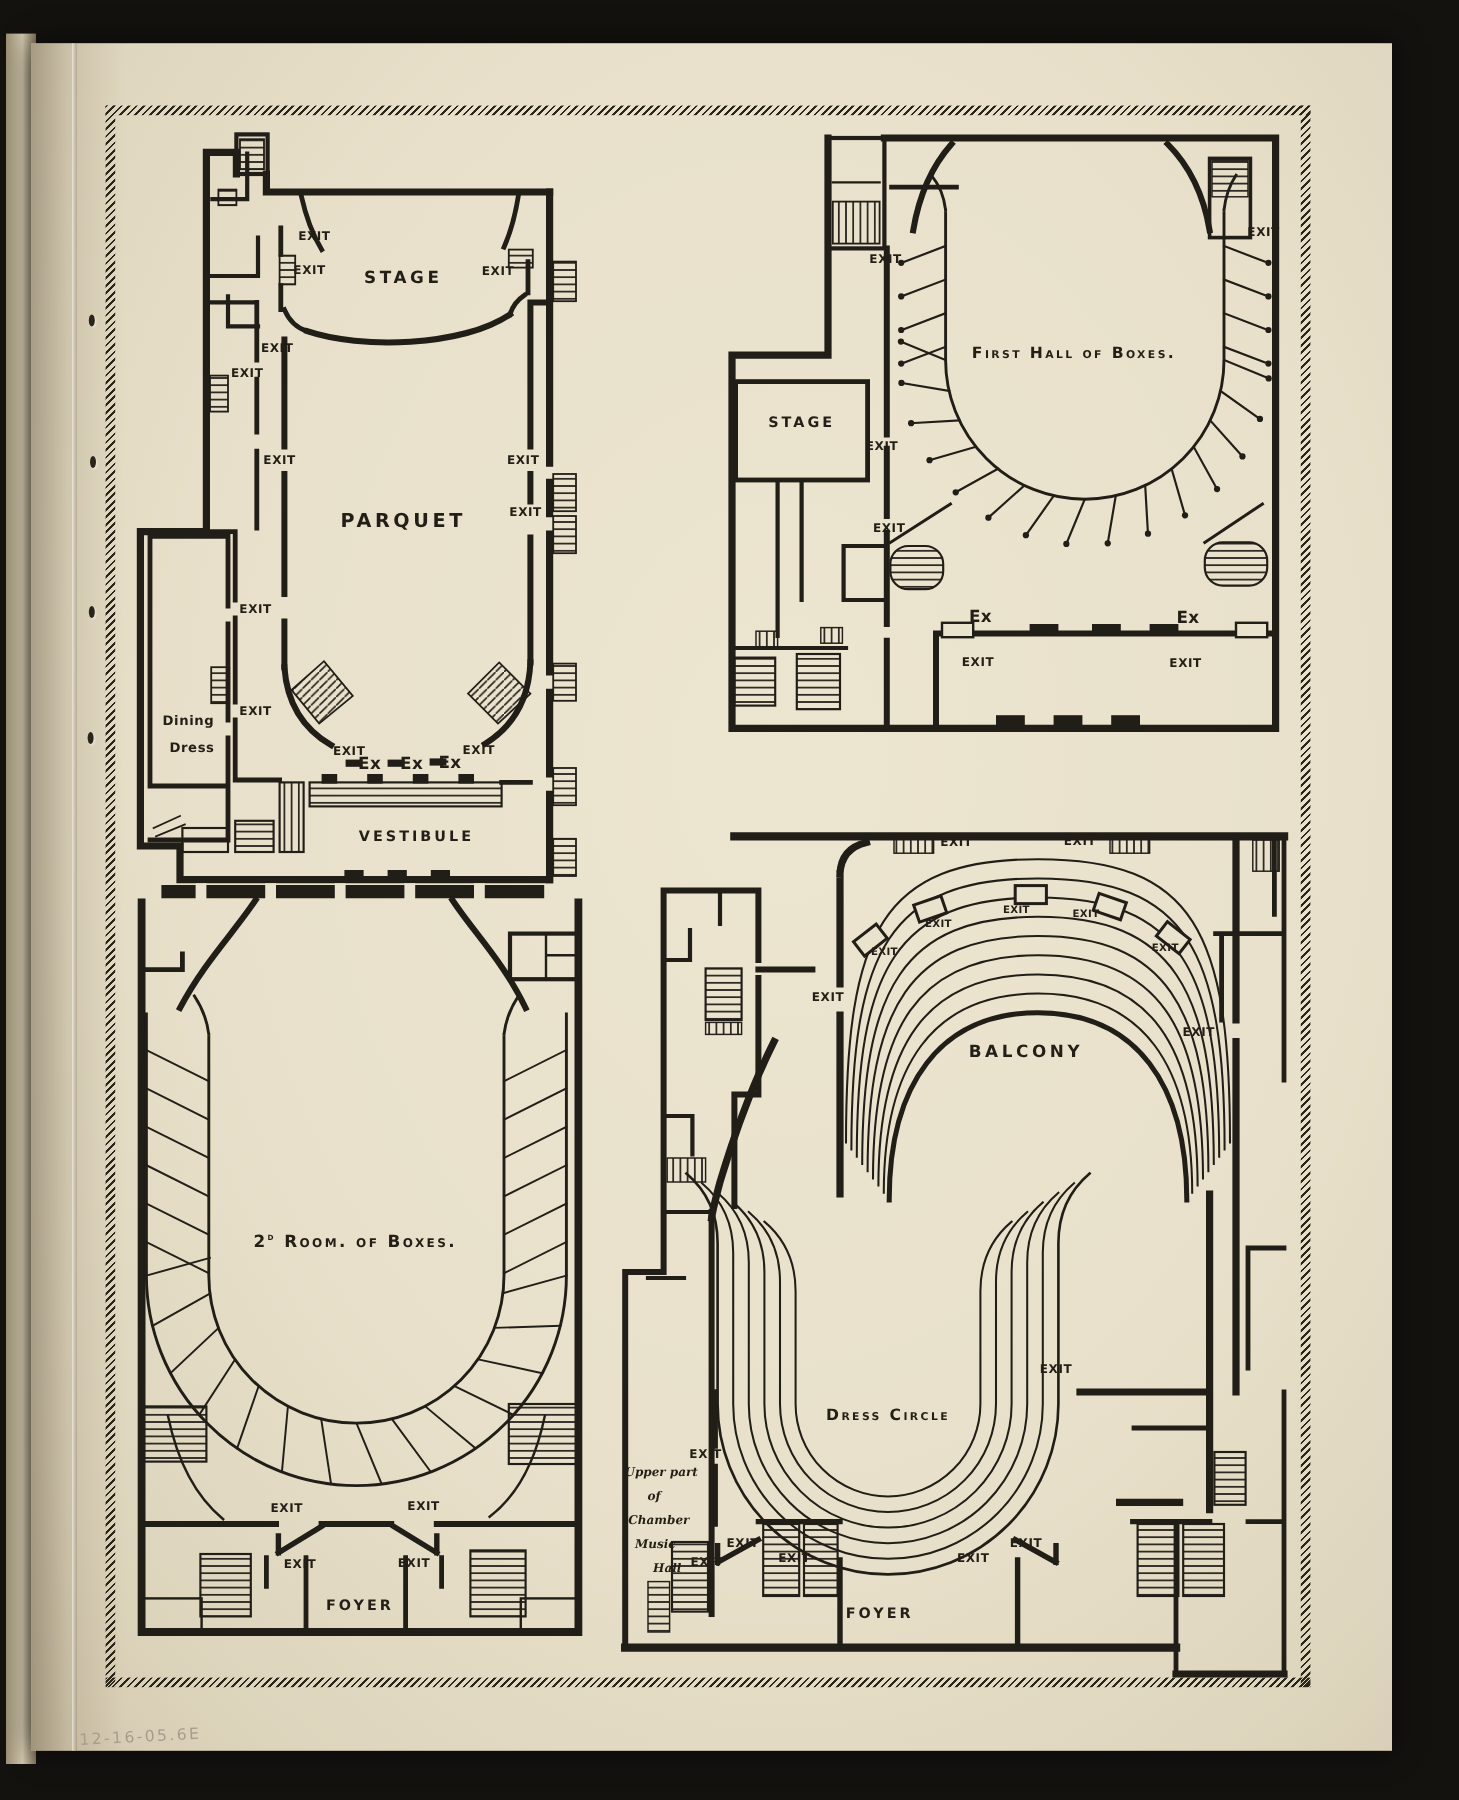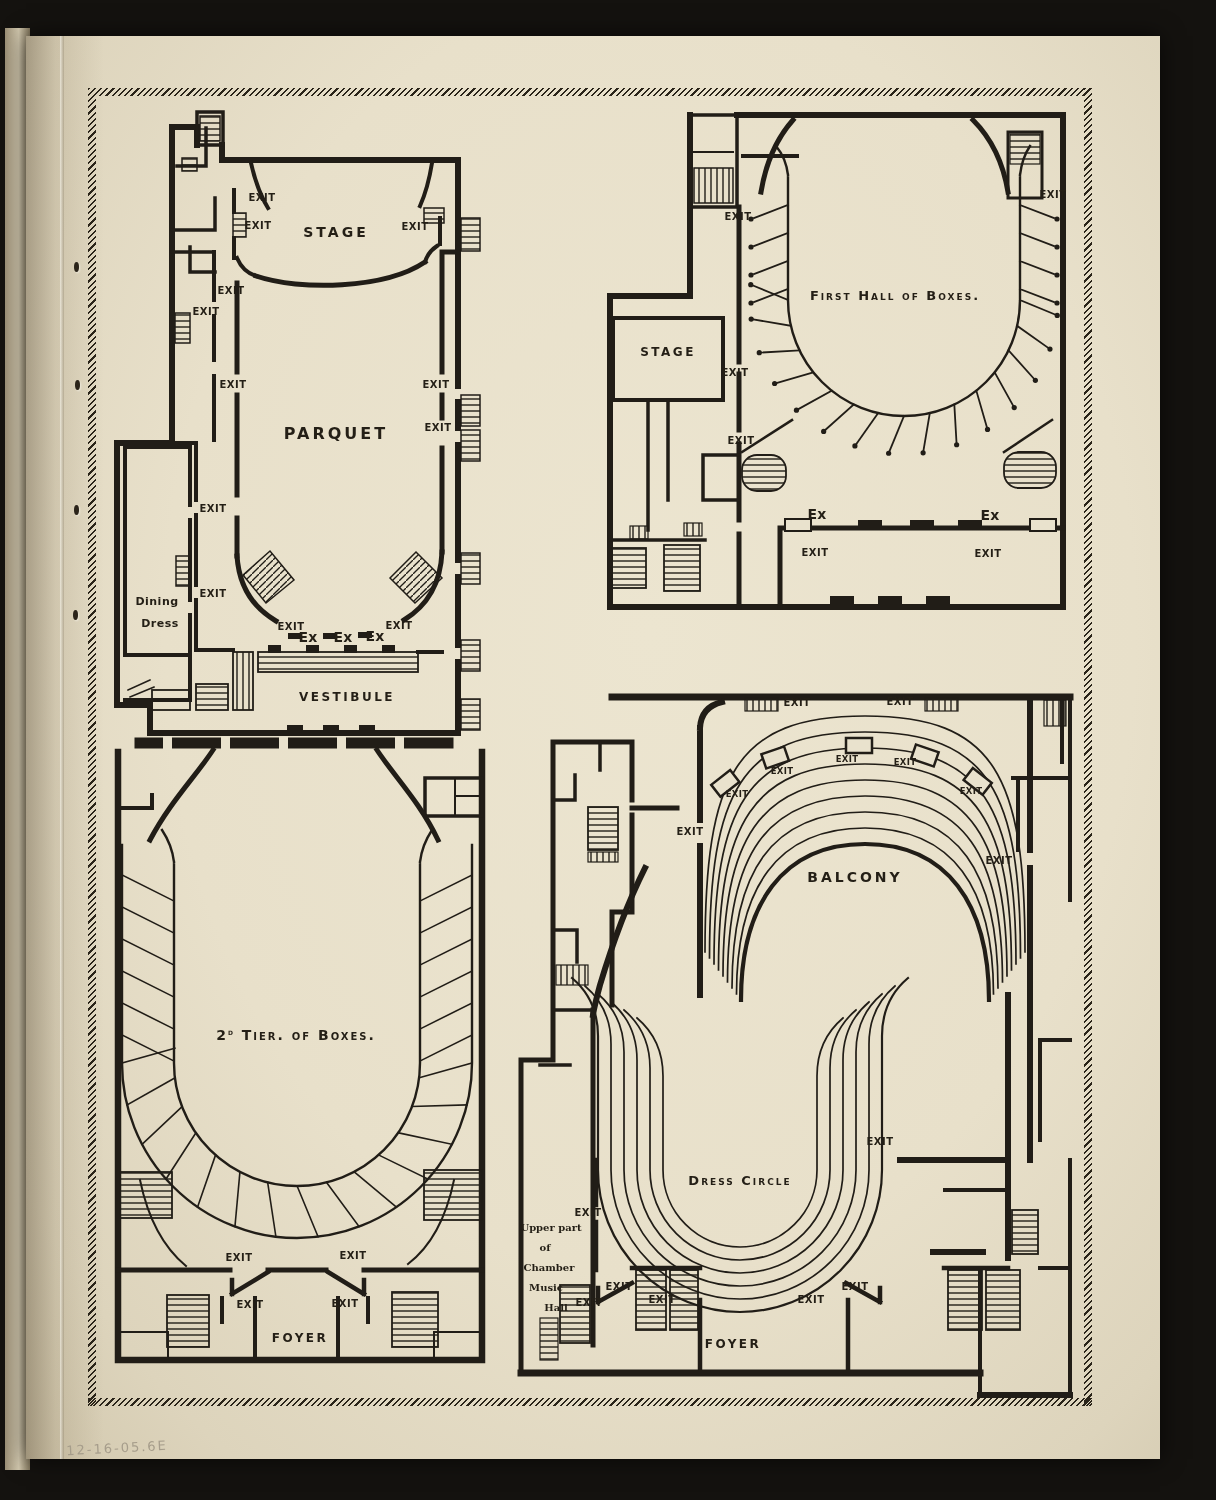--- a/index.html
+++ b/index.html
@@ -23,21 +23,21 @@
   #plans{position:absolute;left:0;top:0;pointer-events:none;}
   .lbl{position:absolute;transform:translate(-50%,-50%);color:#241f16;font-weight:700;
        white-space:nowrap;line-height:1;}
   .exit{font-size:10px;letter-spacing:.5px;}
   .ex{font-size:14px;letter-spacing:.3px;}
   .exs{font-size:8.5px;letter-spacing:.3px;}
   .room{font-size:12px;letter-spacing:2.5px;}
   .big{font-size:14px;letter-spacing:3px;}
   .sc{font-variant:small-caps;letter-spacing:2px;font-size:13px;}
   .hand{font-size:11px;letter-spacing:.5px;margin-top:44px;}
-  .script{font-family:"DejaVu Serif",serif;font-weight:600;font-size:10px;letter-spacing:0;}
+  .script{font-family:"DejaVu Serif",serif;font-style:italic;font-weight:600;font-size:10px;letter-spacing:0;}
   .sup{font-size:9px;vertical-align:super;}
   #pencil{position:absolute;left:117px;top:1448px;transform:translate(-50%,-50%) rotate(-3deg);
        color:#a69d8b;font-weight:400;font-size:13px;letter-spacing:2px;}
 </style>
 </head>
 <body>
 
 <div id="photo">
   <div id="backpage"></div>
 
@@ -332,21 +332,21 @@
     <span class="lbl room" style="left:668px;top:352px">STAGE</span>
     <span class="lbl exit" style="left:738px;top:217px">EXIT</span>
     <span class="lbl exit" style="left:735px;top:373px">EXIT</span>
     <span class="lbl exit" style="left:741px;top:441px">EXIT</span>
     <span class="lbl exit" style="left:1053px;top:195px">EXIT</span>
     <span class="lbl ex" style="left:817px;top:514px">Ex</span>
     <span class="lbl ex" style="left:990px;top:515px">Ex</span>
     <span class="lbl exit" style="left:815px;top:553px">EXIT</span>
     <span class="lbl exit" style="left:988px;top:554px">EXIT</span>
 
-    <span class="lbl sc" style="left:296px;top:1035px;font-size:14px"><span>2</span><span class="sup">d</span><span> Tier. of Boxes.</span></span>
+    <span class="lbl sc" style="left:296px;top:1035px;font-size:14px"><span>2</span><span class="sup">d</span><span> Room. of Boxes.</span></span>
     <span class="lbl exit" style="left:239px;top:1258px">EXIT</span>
     <span class="lbl exit" style="left:353px;top:1256px">EXIT</span>
     <span class="lbl exit" style="left:250px;top:1305px">EXIT</span>
     <span class="lbl exit" style="left:345px;top:1304px">EXIT</span>
     <span class="lbl room" style="left:300px;top:1338px">FOYER</span>
 
     <span class="lbl big" style="left:855px;top:877px">BALCONY</span>
     <span class="lbl sc" style="left:740px;top:1180px">Dress Circle</span>
     <span class="lbl exit" style="left:797px;top:703px">EXIT</span>
     <span class="lbl exit" style="left:900px;top:702px">EXIT</span>

